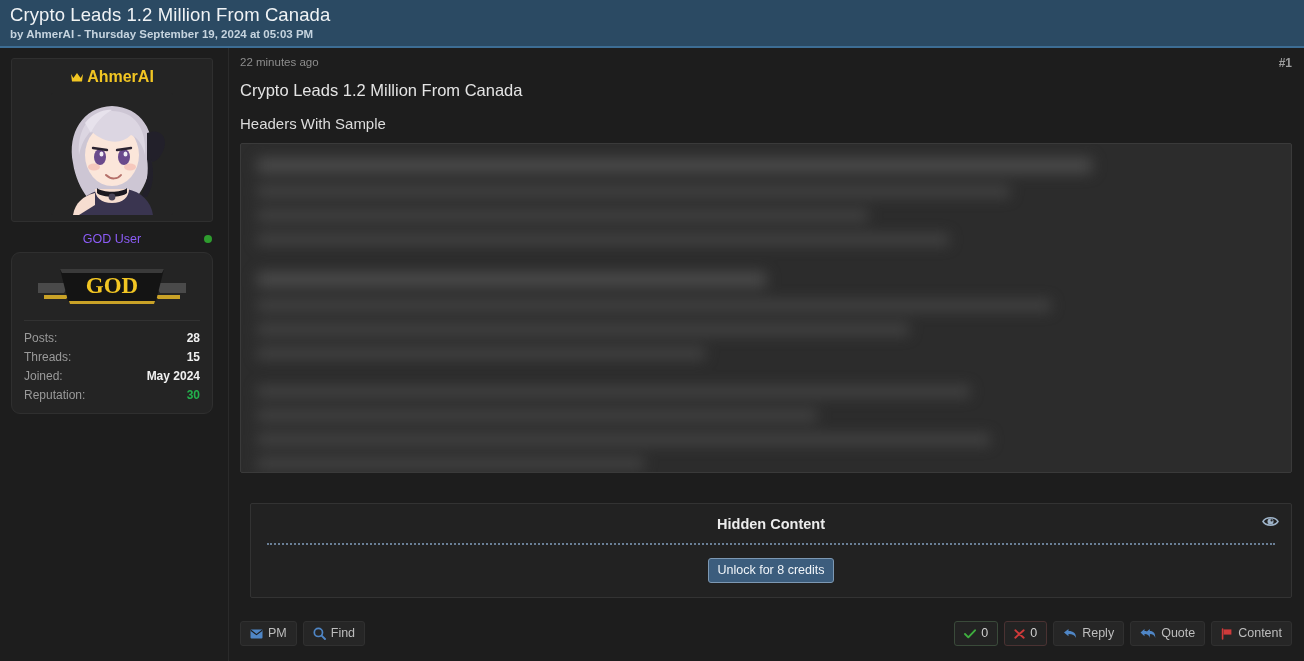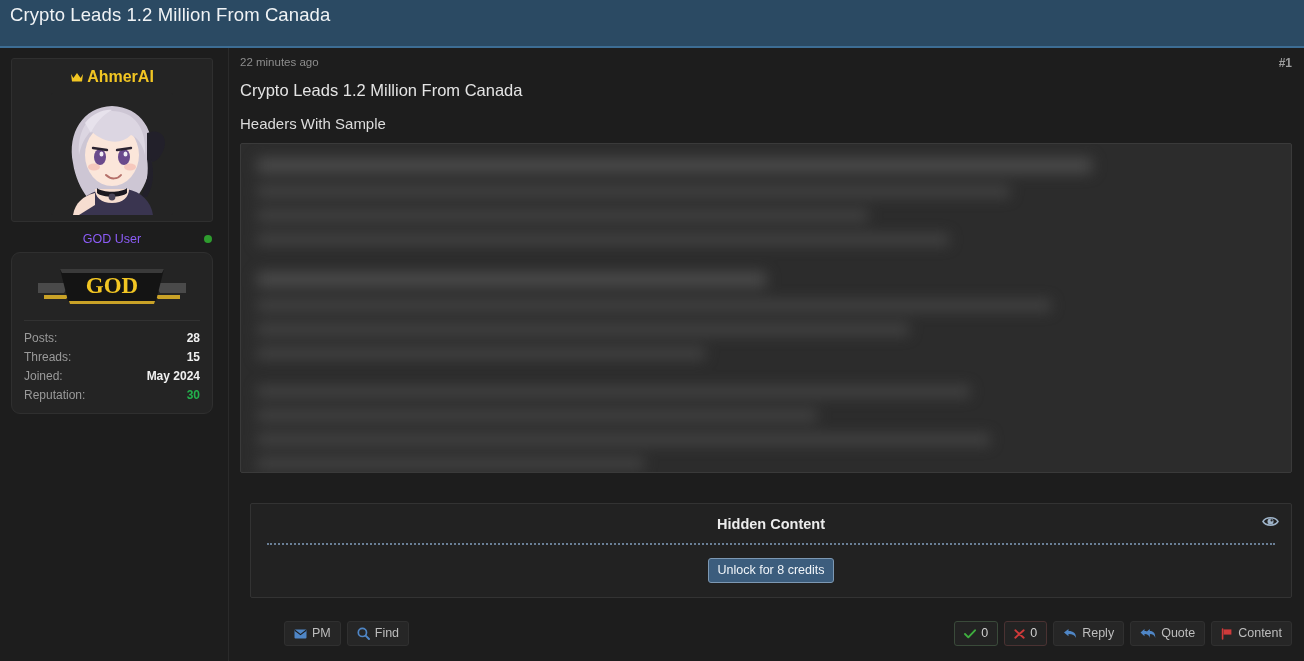--- a/index.html
+++ b/index.html
@@ -229,21 +229,20 @@
 
   
   .footer-bar {
     position: absolute;
     left: 11px;
     right: 12px;
     bottom: 15px;
     display: flex;
     align-items: center;
     justify-content: space-between;
-    margin-left: 44px;
   }
   .btn-group { display: flex; gap: 6px; align-items: center; }
   .act-btn {
     display: inline-flex;
     align-items: center;
     gap: 5px;
     background: #262626;
     border: 1px solid #303030;
     border-radius: 3px;
     padding: 4px 9px;
@@ -266,20 +265,21 @@
     cursor: pointer;
   }
   .vote-btn.down { border-color: #4a3232; }
   .ico { display: inline-flex; align-items: center; }
 </style>
 </head>
 <body>
 
 <div class="thread-header">
   <div class="thread-title">Crypto Leads 1.2 Million From Canada</div>
+  <div class="thread-sub">by AhmerAI - Thursday September 19, 2024 at 05:03 PM</div>
 </div>
 
 <div class="body-wrap">
 
   <div class="sidebar">
 
     <div class="user-card">
       <div class="username">
         <span class="crown-icon">
           <svg width="14" height="11" viewBox="0 0 14 11">

